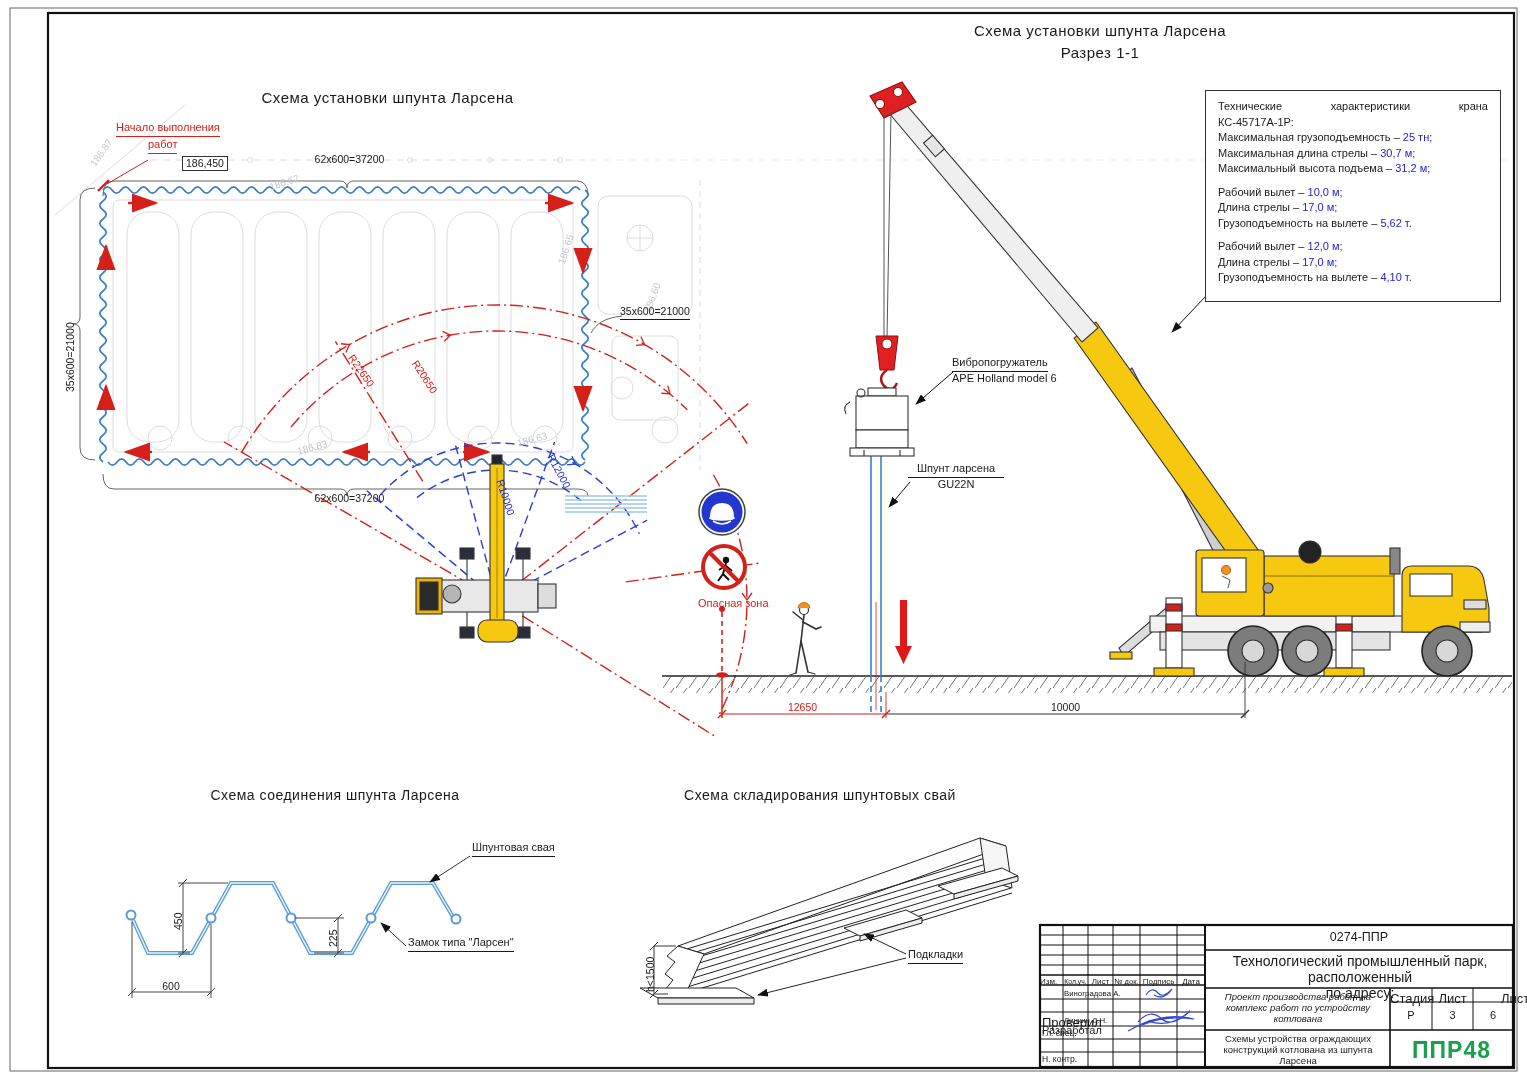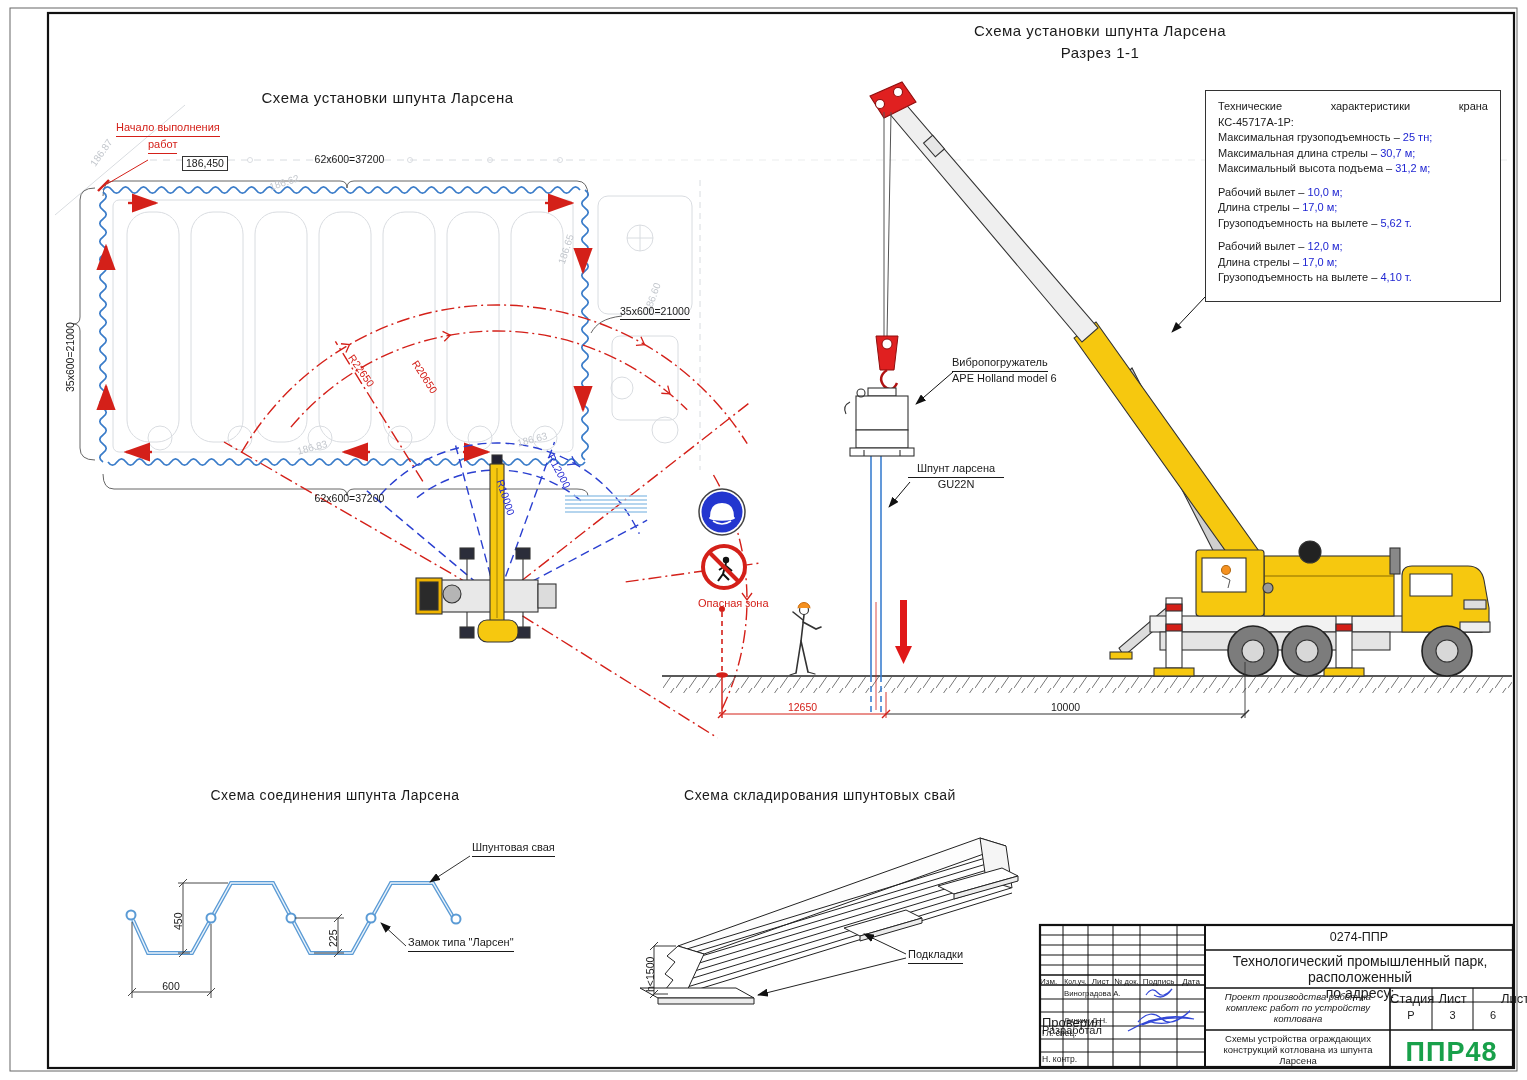--- a/index.html
+++ b/index.html
@@ -455,20 +455,20 @@
 <div class="tb" style="left:1042px;top:1028px;font-size:8.5px;">Гл. спец.</div>
 <div class="tb" style="left:1042px;top:1054px;font-size:8.5px;">Н. контр.</div>
 <div class="tb tbc" style="left:1209px;top:991px;width:178px;font-size:9.5px;font-style:italic;">Проект производства работ на комплекс работ по устройству котлована</div>
 <div class="tb tbc" style="left:1390px;top:991px;width:42px;">Стадия</div>
 <div class="tb tbc" style="left:1432px;top:991px;width:41px;">Лист</div>
 <div class="tb tbc" style="left:1473px;top:991px;width:40px;padding-left:28px;">Листов</div>
 <div class="tb tbc" style="left:1390px;top:1009px;width:42px;font-size:11px;">Р</div>
 <div class="tb tbc" style="left:1432px;top:1009px;width:41px;font-size:11px;">3</div>
 <div class="tb tbc" style="left:1473px;top:1009px;width:40px;font-size:11px;">6</div>
 <div class="tb tbc" style="left:1209px;top:1033px;width:178px;font-size:9.5px;">Схемы устройства ограждающих конструкций котлована из шпунта Ларсена</div>
-<div class="tb tbc" style="left:1392px;top:1037px;width:119px;font-size:27px;font-weight:bold;color:#18a04a;letter-spacing:1px;">ППР48</div>
+<div class="tb tbc" style="left:1392px;top:1037px;width:119px;font-size:23px;font-weight:bold;color:#18a04a;letter-spacing:1px;">ППР48</div>
 
 <svg width="1527" height="1080" viewBox="0 0 1527 1080" style="pointer-events:none;">
   <rect x="10" y="8" width="1507" height="1063" fill="none" stroke="#666" stroke-width="1"></rect>
   <rect x="48" y="13" width="1466" height="1055" fill="none" stroke="#111" stroke-width="2.2"></rect>
 </svg>
 
 </div>
 
 </body></html>

